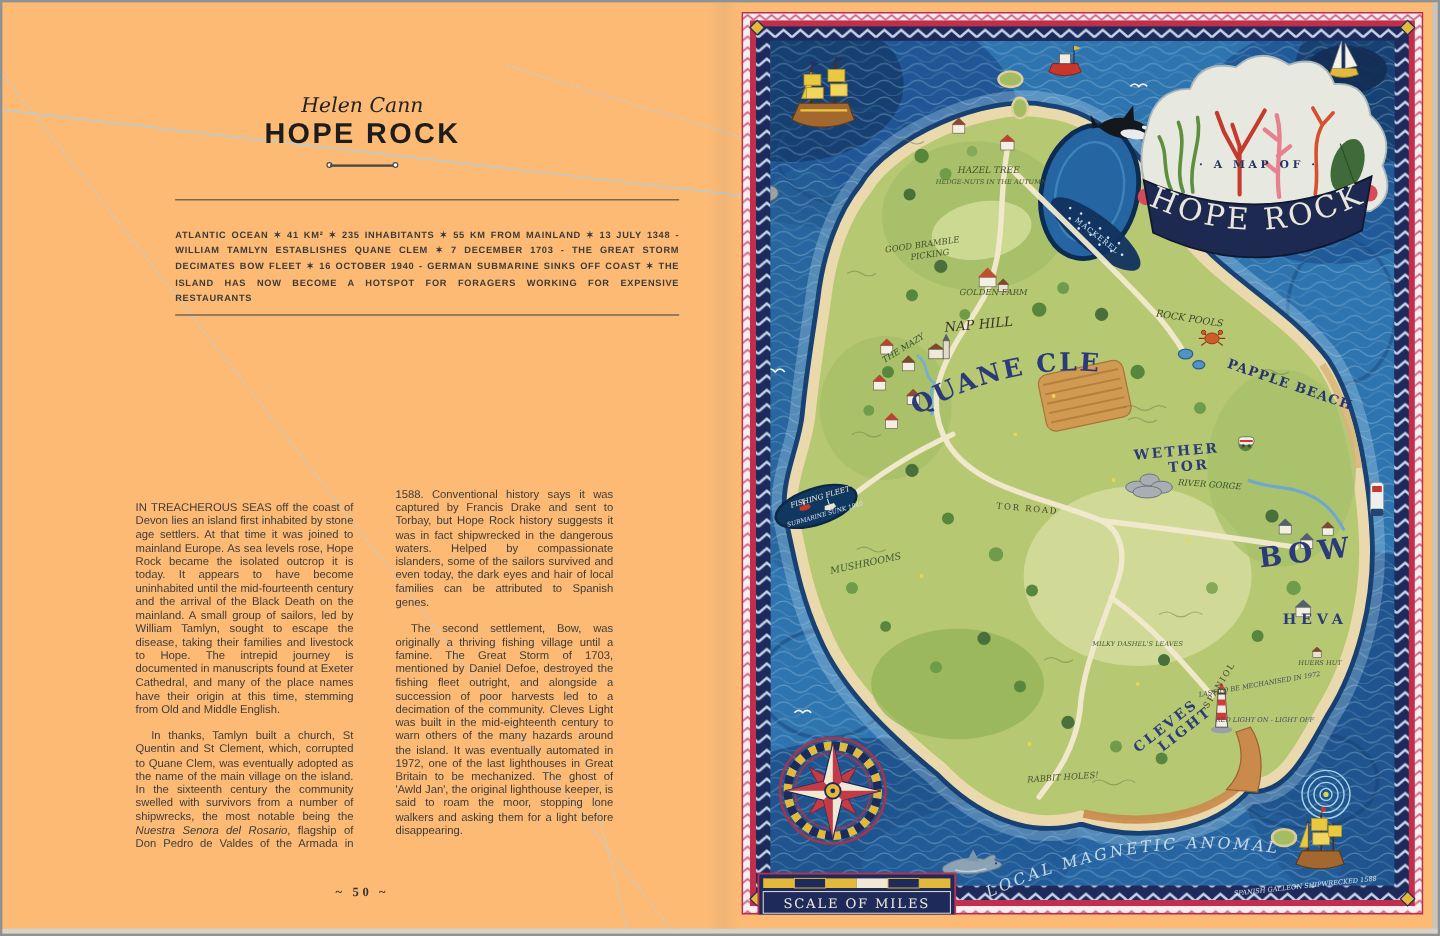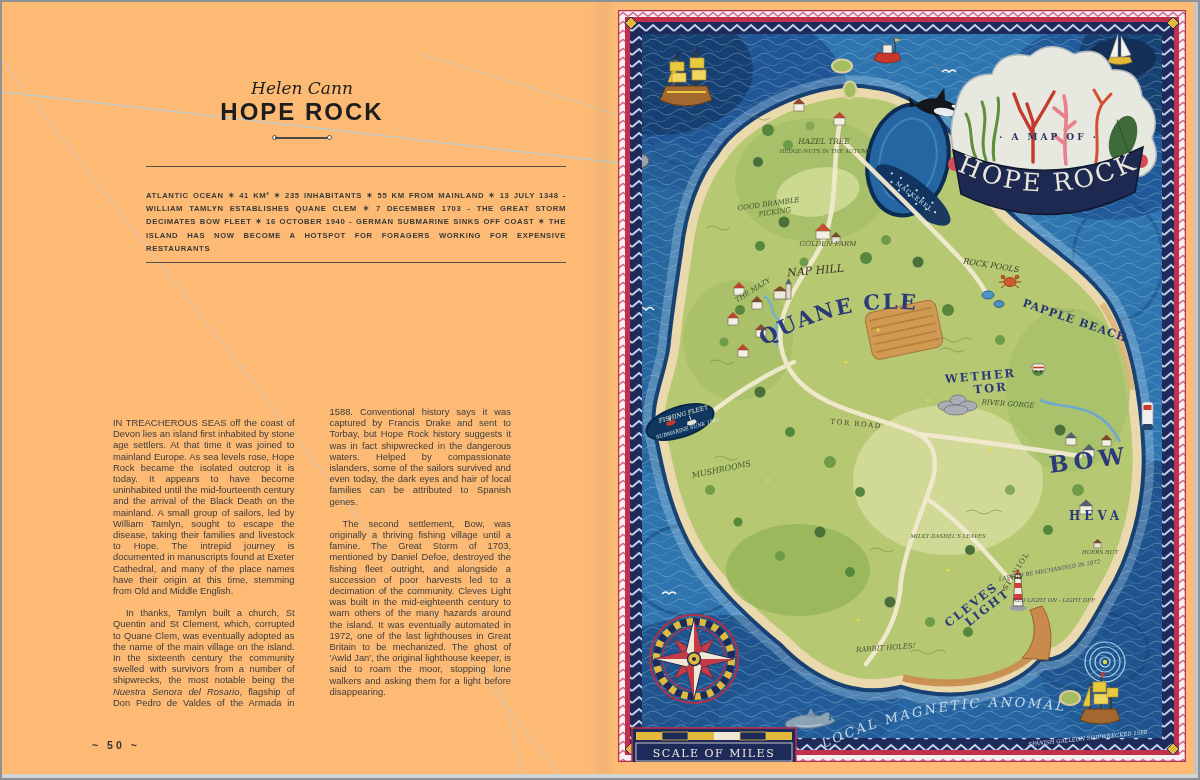--- a/index.html
+++ b/index.html
@@ -28,22 +28,22 @@
           font-weight:bold;font-size:11px;letter-spacing:.5px;color:#222;}
   .stats{position:absolute;left:100px;top:164px;width:420px;
          border-top:1.5px solid #55514d;border-bottom:1.5px solid #55514d;
          padding:22px 0 7px 0;font-weight:bold;font-size:7.7px;letter-spacing:.6px;
          line-height:1.72;text-align:justify;color:#3a3a3a;margin-left:44px;}
   .bodytext{position:absolute;left:100px;top:404px;width:420px;height:312px;
             column-count:2;column-gap:13px;font-size:9.4px;line-height:11.2px;
             text-align:justify;color:#3c3c3c;}
   .bodytext p{margin:11px;}
   .bodytext p.indent{text-indent:13px;}
-  .pagenum{position:absolute;left:90px;top:737px;width:420px;
-           font-size:10.5px;font-weight:bold;letter-spacing:3px;color:#333;}
+  .pagenum{position:absolute;left:90px;top:737px;width:420px;text-align:center;
+           font-size:10.5px;font-weight:bold;letter-spacing:3px;color:#333;font-family:Liberation Serif, serif;}
   .map-wrap{position:absolute;left:616px;top:8px;width:568px;height:752px;}
   svg text{font-family:"DejaVu Serif",serif;}
 </style>
 </head>
 <body>
 
 <div id="page">
 
   <div class="deco solid" style="left:-10px;top:88px;width:640px;transform:rotate(6.6deg);"></div>
   <div class="deco dash" style="left:-30px;top:20px;width:960px;transform:rotate(52deg);"></div>

